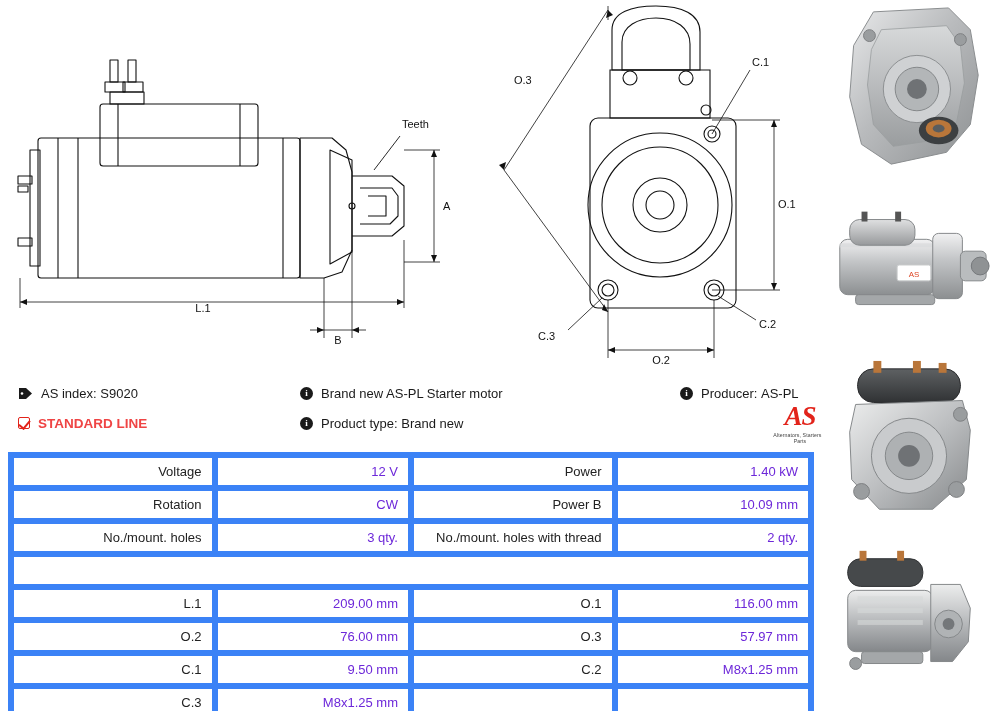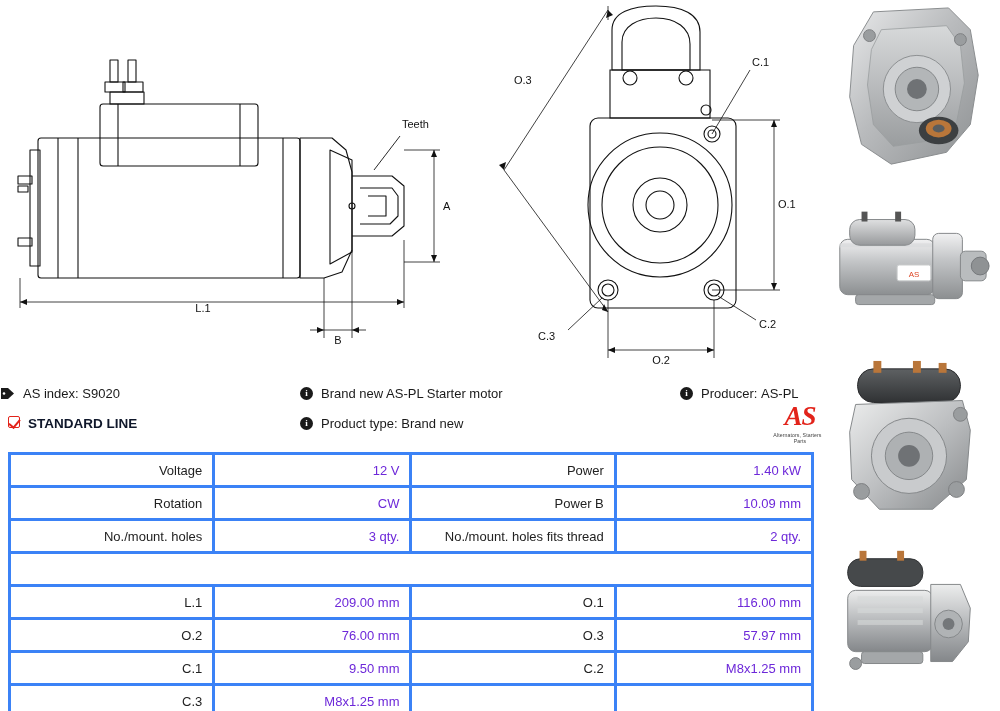--- a/index.html
+++ b/index.html
@@ -30,28 +30,28 @@
     overflow:hidden;
   }
 
   
   #info {
     position:absolute; left:0; top:378px; width:820px; height:72px;
     font-size:13px;
   }
   .info-row { display:flex; align-items:center; height:30px; }
   .info-cell { display:flex; align-items:center; }
-  .ic-1 { width:300px; }
+  .ic-1 { width:300px; padding-left:18px; }
   .ic-2 { width:380px; }
   .ic-3 { width:140px; }
   .tag-icon { margin-right:8px; display:inline-flex; }
   .info-strong { font-weight:normal; }
   .std-line {
-    color:#0f172a; font-weight:bold; font-size:13.5px;
-    display:flex; align-items:flex-start;margin-left:8px;
+    color:#ef4444; font-weight:bold; font-size:13.5px;
+    display:flex; align-items:center;
   }
   .std-box {
     width:12px; height:12px; border:1.6px solid #e2231a;
     margin-right:8px; position:relative; border-radius:2px;
   }
   .std-box:after{
     content:""; position:absolute; left:2px; top:0px; width:5px; height:9px;
     border-right:2px solid #e2231a; border-bottom:2px solid #e2231a;
     transform:rotate(40deg);
   }
@@ -68,21 +68,21 @@
     font-size:27px; color:#e2231a; letter-spacing:-1px; line-height:1;
   }
   .as-sub { font-size:5.2px; color:#444; letter-spacing:.1px; margin-top:2px; }
 
   
   #spec-table {
     position:absolute; left:8px; top:452px; width:806px;
     border-collapse:collapse; font-size:13px;
   }
   #spec-table td {
-    border:3px solid #3b82f6;
+    border:6px solid #3b82f6;
     padding:6px 10px;
     height:33px;
     vertical-align:middle;
   }
   .lbl { text-align:right; color:#222; width:205px; }
   .val { text-align:right; color:#6d28d9; width:198px; }
   .grp-gap { height:9px; }
   .grp-gap td { border:none; padding:0; height:9px; }
 
   
@@ -285,21 +285,21 @@
     </tr>
     <tr>
       <td class="lbl">Rotation</td>
       <td class="val">CW</td>
       <td class="lbl">Power B</td>
       <td class="val">10.09 mm</td>
     </tr>
     <tr>
       <td class="lbl">No./mount. holes</td>
       <td class="val">3 qty.</td>
-      <td class="lbl">No./mount. holes fits thread</td>
+      <td class="lbl">No./mount. holes with thread</td>
       <td class="val">2 qty.</td>
     </tr>
     <tr class="grp-gap">
         <td colspan="4"></td>
       </tr>
     <tr>
       <td class="lbl">L.1</td>
       <td class="val">209.00 mm</td>
       <td class="lbl">O.1</td>
       <td class="val">116.00 mm</td>

